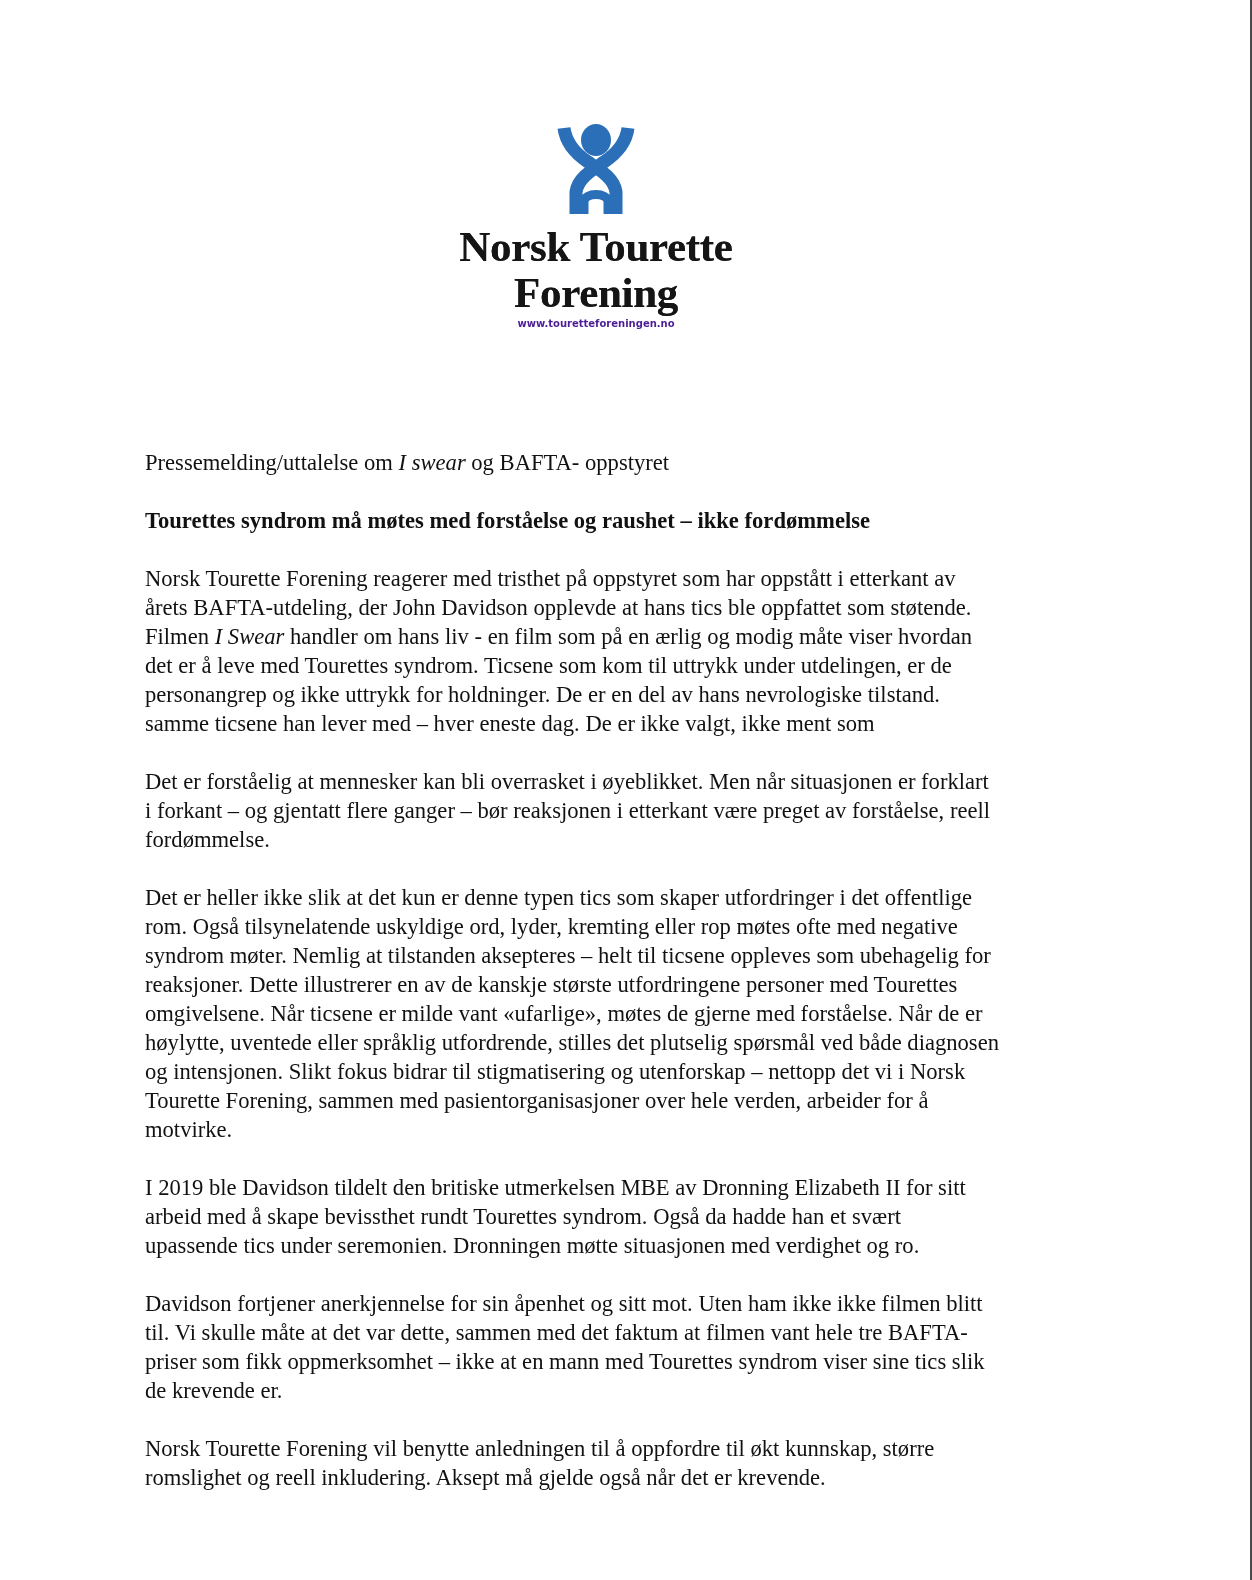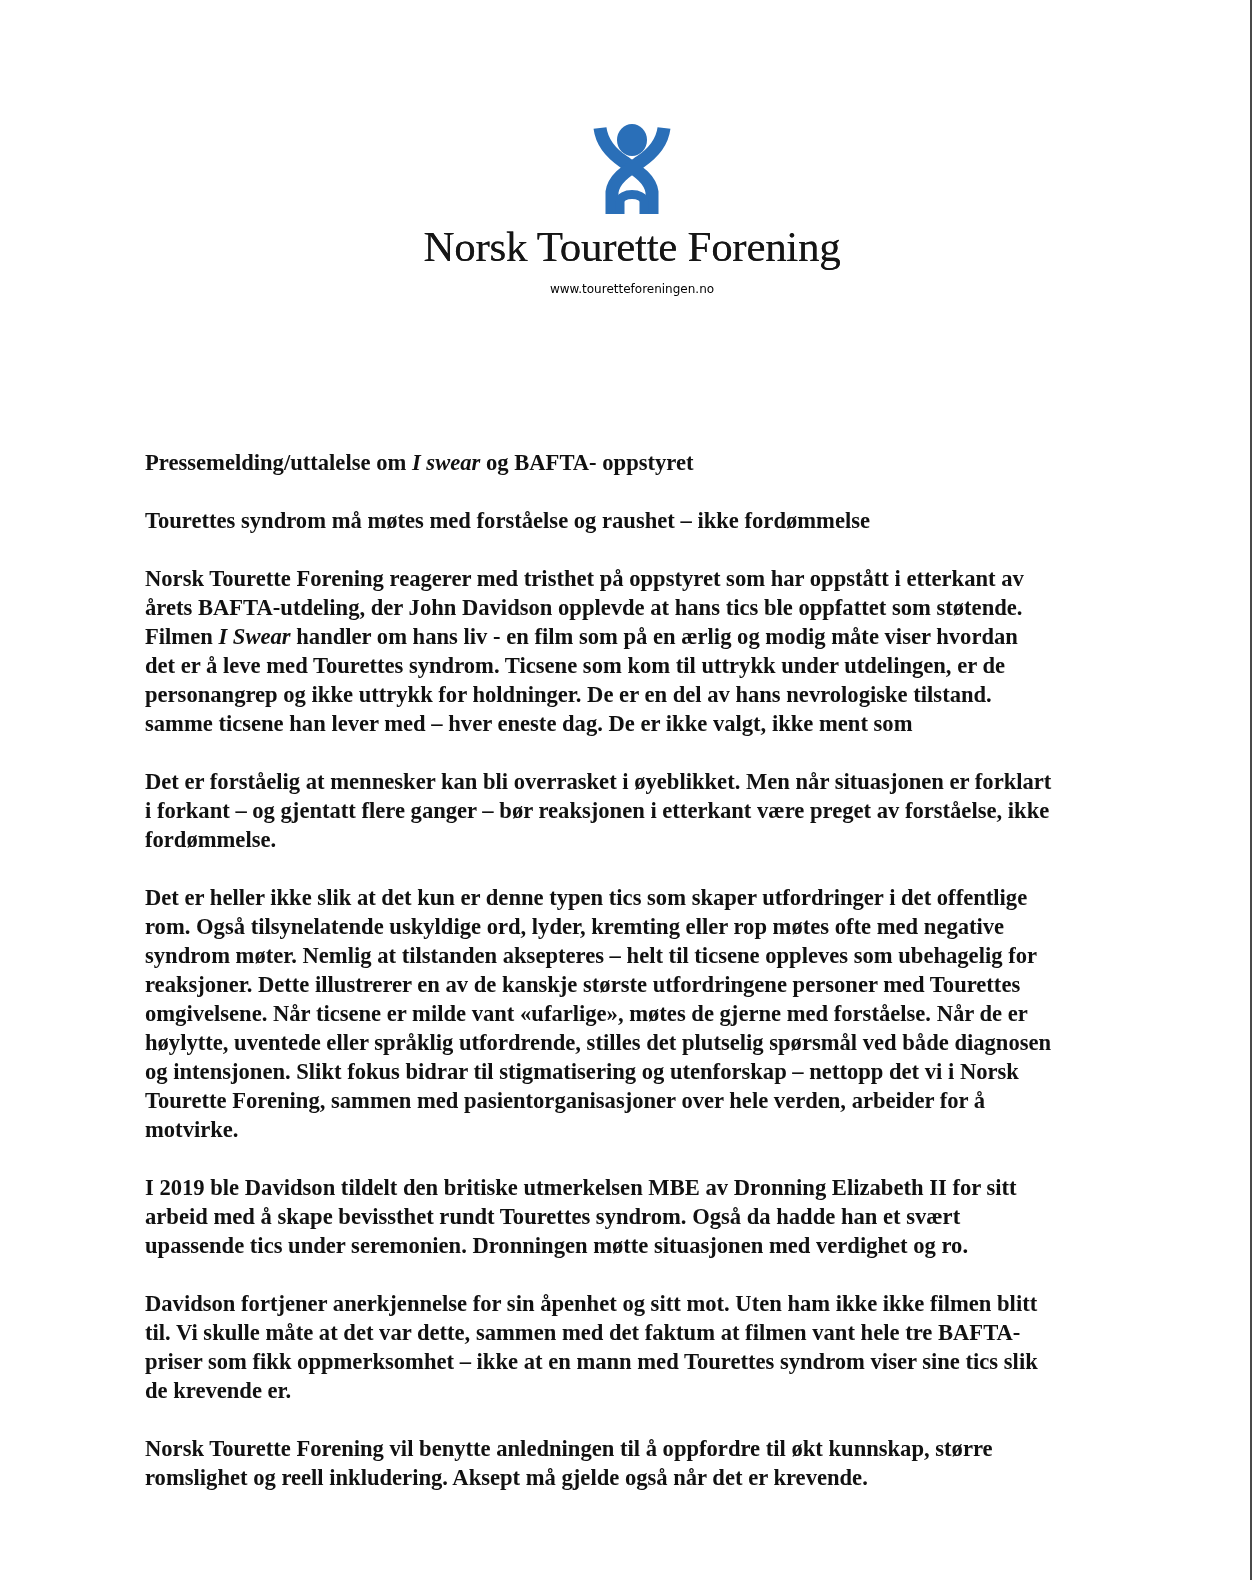--- a/index.html
+++ b/index.html
@@ -18,59 +18,59 @@
     .page-edge {
       position: absolute;
       top: 0;
       right: 0;
       width: 2px;
       height: 1580px;
       background: #4a4a4a;
     }
     .logo {
       position: absolute;
-      left: 412px;
+      left: 376px;
       top: 118px;
       width: 440px;
       text-align: center;
+      font-weight: bold;
     }
     .logo-mark {
       display: block;
       margin: 0 auto;
       width: 84px;
       height: 106px;
     }
     .logo-name {
       font-family: "Liberation Serif", "DejaVu Serif", serif;
       font-size: 43px;
       line-height: 46px;
       color: #151515;
       letter-spacing: -0.3px;
       margin-top: 0px;
       text-shadow: 0 0 0.6px #333;
     }
     .logo-url {
       font-family: "DejaVu Sans", "Liberation Sans", sans-serif;
-      font-size: 12px;
+      font-size: 10px;
       line-height: 16px;
-      color: #000000;
-      margin-top: 11px;
+      color: #4c1d95;
+      margin-top: 0px;
       letter-spacing: 0px;
     }
     .content {
       position: absolute;
       left: 145px;
       top: 448px;
       width: 960px;
       font-size: 22.6px;
       line-height: 29px;
     }
     .content p {
       margin: 0 0 29px 0;
-      font-weight: bold;
     }
     .subject {
       margin-bottom: 29px !important;
     }
     .headline {
       font-weight: bold;
       margin-bottom: 29px !important;
     }
     .line {
       display: block;
@@ -110,21 +110,21 @@
     <span class="line">Norsk Tourette Forening reagerer med tristhet på oppstyret som har oppstått i etterkant av</span>
     <span class="line">årets BAFTA-utdeling, der John Davidson opplevde at hans tics ble oppfattet som støtende.</span>
     <span class="line"><span>Filmen </span><em>I Swear</em><span> handler om hans liv - en film som på en ærlig og modig måte viser hvordan</span></span>
     <span class="line">det er å leve med Tourettes syndrom. Ticsene som kom til uttrykk under utdelingen, er de</span>
     <span class="line">personangrep og ikke uttrykk for holdninger. De er en del av hans nevrologiske tilstand.</span>
     <span class="line">samme ticsene han lever med – hver eneste dag. De er ikke valgt, ikke ment som</span>
   </p>
 
   <p>
     <span class="line">Det er forståelig at mennesker kan bli overrasket i øyeblikket. Men når situasjonen er forklart</span>
-    <span class="line">i forkant – og gjentatt flere ganger – bør reaksjonen i etterkant være preget av forståelse, ikke</span>
+    <span class="line">i forkant – og gjentatt flere ganger – bør reaksjonen i etterkant være preget av forståelse, reell</span>
     <span class="line">fordømmelse.</span>
   </p>
 
   <p>
     <span class="line">Det er heller ikke slik at det kun er denne typen tics som skaper utfordringer i det offentlige</span>
     <span class="line">rom. Også tilsynelatende uskyldige ord, lyder, kremting eller rop møtes ofte med negative</span>
     <span class="line">syndrom møter. Nemlig at tilstanden aksepteres – helt til ticsene oppleves som ubehagelig for</span>
     <span class="line">reaksjoner. Dette illustrerer en av de kanskje største utfordringene personer med Tourettes</span>
     <span class="line">omgivelsene. Når ticsene er milde vant «ufarlige», møtes de gjerne med forståelse. Når de er</span>
     <span class="line">høylytte, uventede eller språklig utfordrende, stilles det plutselig spørsmål ved både diagnosen</span>

